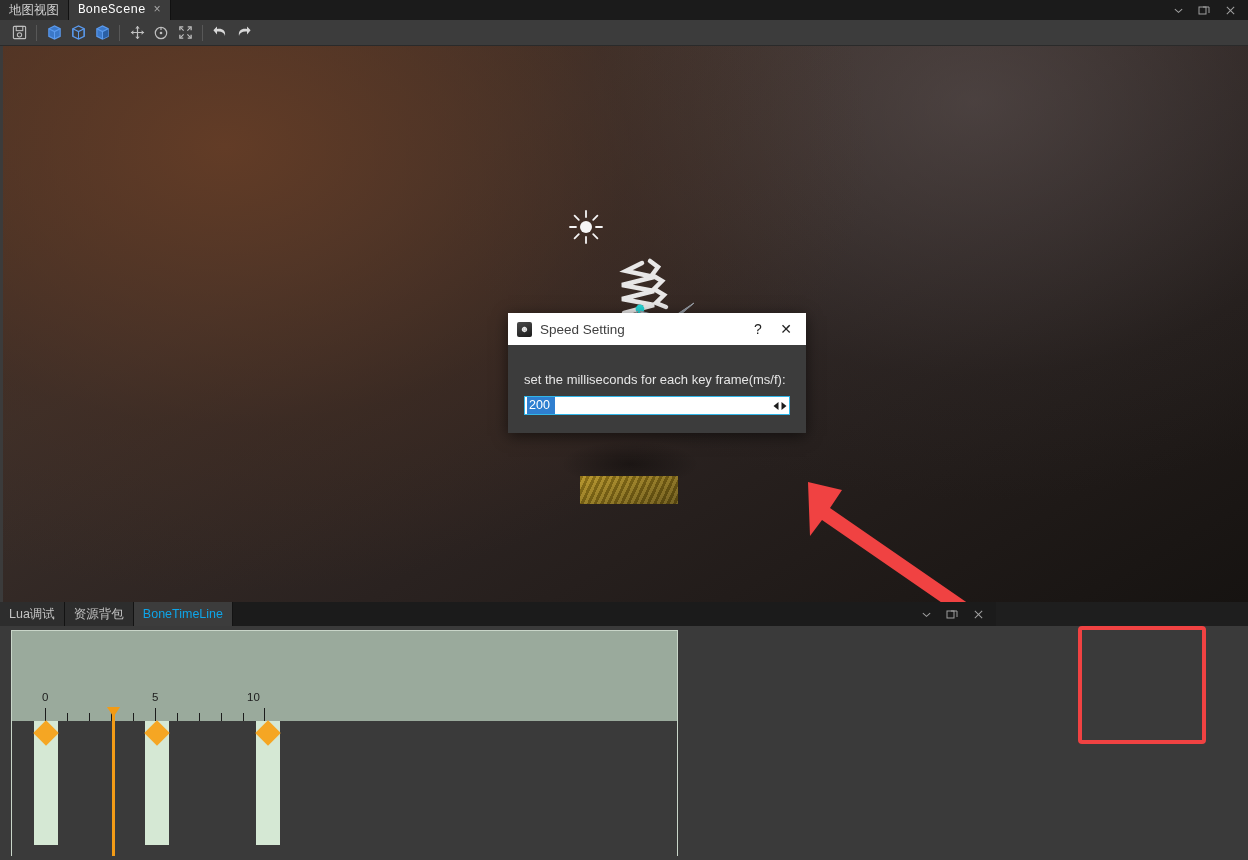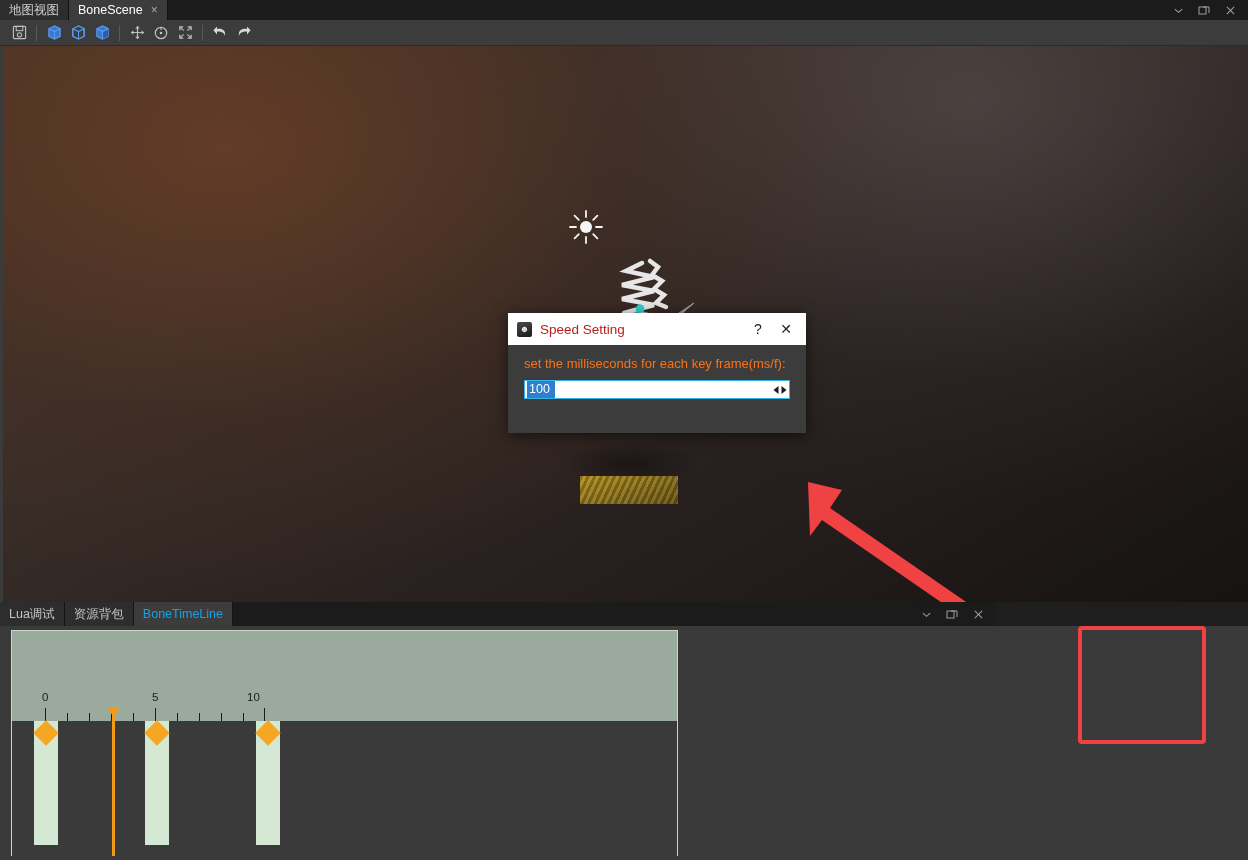--- a/index.html
+++ b/index.html
@@ -13,20 +13,21 @@
 
   
   .top-tabbar {
     position: absolute; left: 0; top: 0; width: 1248px; height: 20px;
     background: #1b1b1b; display: flex; align-items: stretch;
   }
   .top-tab {
     display: flex; align-items: center; padding: 0 9px;
     font-size: 12.5px; color: #c8c8c8; background: #1b1b1b;
     border-right: 1px solid #111;
+    font-family: Liberation Mono, monospace;
   }
   .top-tab.inactive { background: #2d2d2d; color: #cfcfcf; }
   .top-tab.active { background: #3c3c3c; color: #ffffff; }
   .tab-close {
     margin-left: 8px; font-size: 12px; color: #a9a9a9; line-height: 1;
   }
   .topbar-spacer { flex: 1; background: #1b1b1b; }
   .win-btns { display: flex; align-items: center; gap: 2px; padding-right: 6px; background:#1b1b1b; }
   .win-btn {
     width: 24px; height: 18px; display: flex; align-items: center; justify-content: center;
@@ -87,28 +88,28 @@
   .dlg-title {
     height: 32px; background: #ffffff; display: flex; align-items: center;
     padding: 0 6px 0 9px;
   }
   .dlg-icon {
     width: 15px; height: 15px; border-radius: 2px;
     background: linear-gradient(160deg,#4b4b4b,#1a1a1a);
     display: flex; align-items: center; justify-content: center;
     color: #e8e8e8; font-size: 9px; line-height: 1;
   }
-  .dlg-title-text { margin-left: 8px; font-size: 13.5px; color: #b91c1c; }
+  .dlg-title-text { margin-left: 8px; font-size: 13.5px; color: #404040; }
   .dlg-title-spacer { flex: 1; }
   .dlg-help, .dlg-close {
     width: 28px; height: 26px; display: flex; align-items: center; justify-content: center;
     font-size: 14px; color: #222;
   }
   .dlg-body { padding: 11px 16px 0 16px; }
-  .dlg-label { font-size: 13px; color: #f97316; }
+  .dlg-label { font-size: 13px; color: #e5e5e5; margin-top: 16px; }
   .spin-wrap {
     margin-top: 9px; height: 19px; background: #ffffff;
     border: 1px solid #31b6e8; display: flex; align-items: center;
   }
   .spin-text {
     flex: 1; font-size: 12.5px; color: #ffffff; background: #2f7fd0;
     padding: 0 1px 0 2px; margin-left: 2px; width: 28px; flex: 0 0 auto;
     line-height: 17px;
   }
   .spin-fill { flex: 1; }
@@ -314,21 +315,21 @@
     <div class="dlg-title">
       <div class="dlg-icon">☻</div>
       <div class="dlg-title-text">Speed Setting</div>
       <div class="dlg-title-spacer"></div>
       <div class="dlg-help">?</div>
       <div class="dlg-close">✕</div>
     </div>
     <div class="dlg-body">
       <div class="dlg-label">set the milliseconds for each key frame(ms/f):</div>
       <div class="spin-wrap">
-        <div class="spin-text">100</div>
+        <div class="spin-text">200</div>
         <div class="spin-fill"></div>
         <div class="spin-arrows">
           <svg width="16" height="10" viewBox="0 0 16 10">
             <path d="M6.5 1 L1.5 5 L6.5 9 Z" fill="#1c1c1c"></path>
             <path d="M9.5 1 L14.5 5 L9.5 9 Z" fill="#1c1c1c"></path>
           </svg>
         </div>
       </div>
     </div>
   </div>

